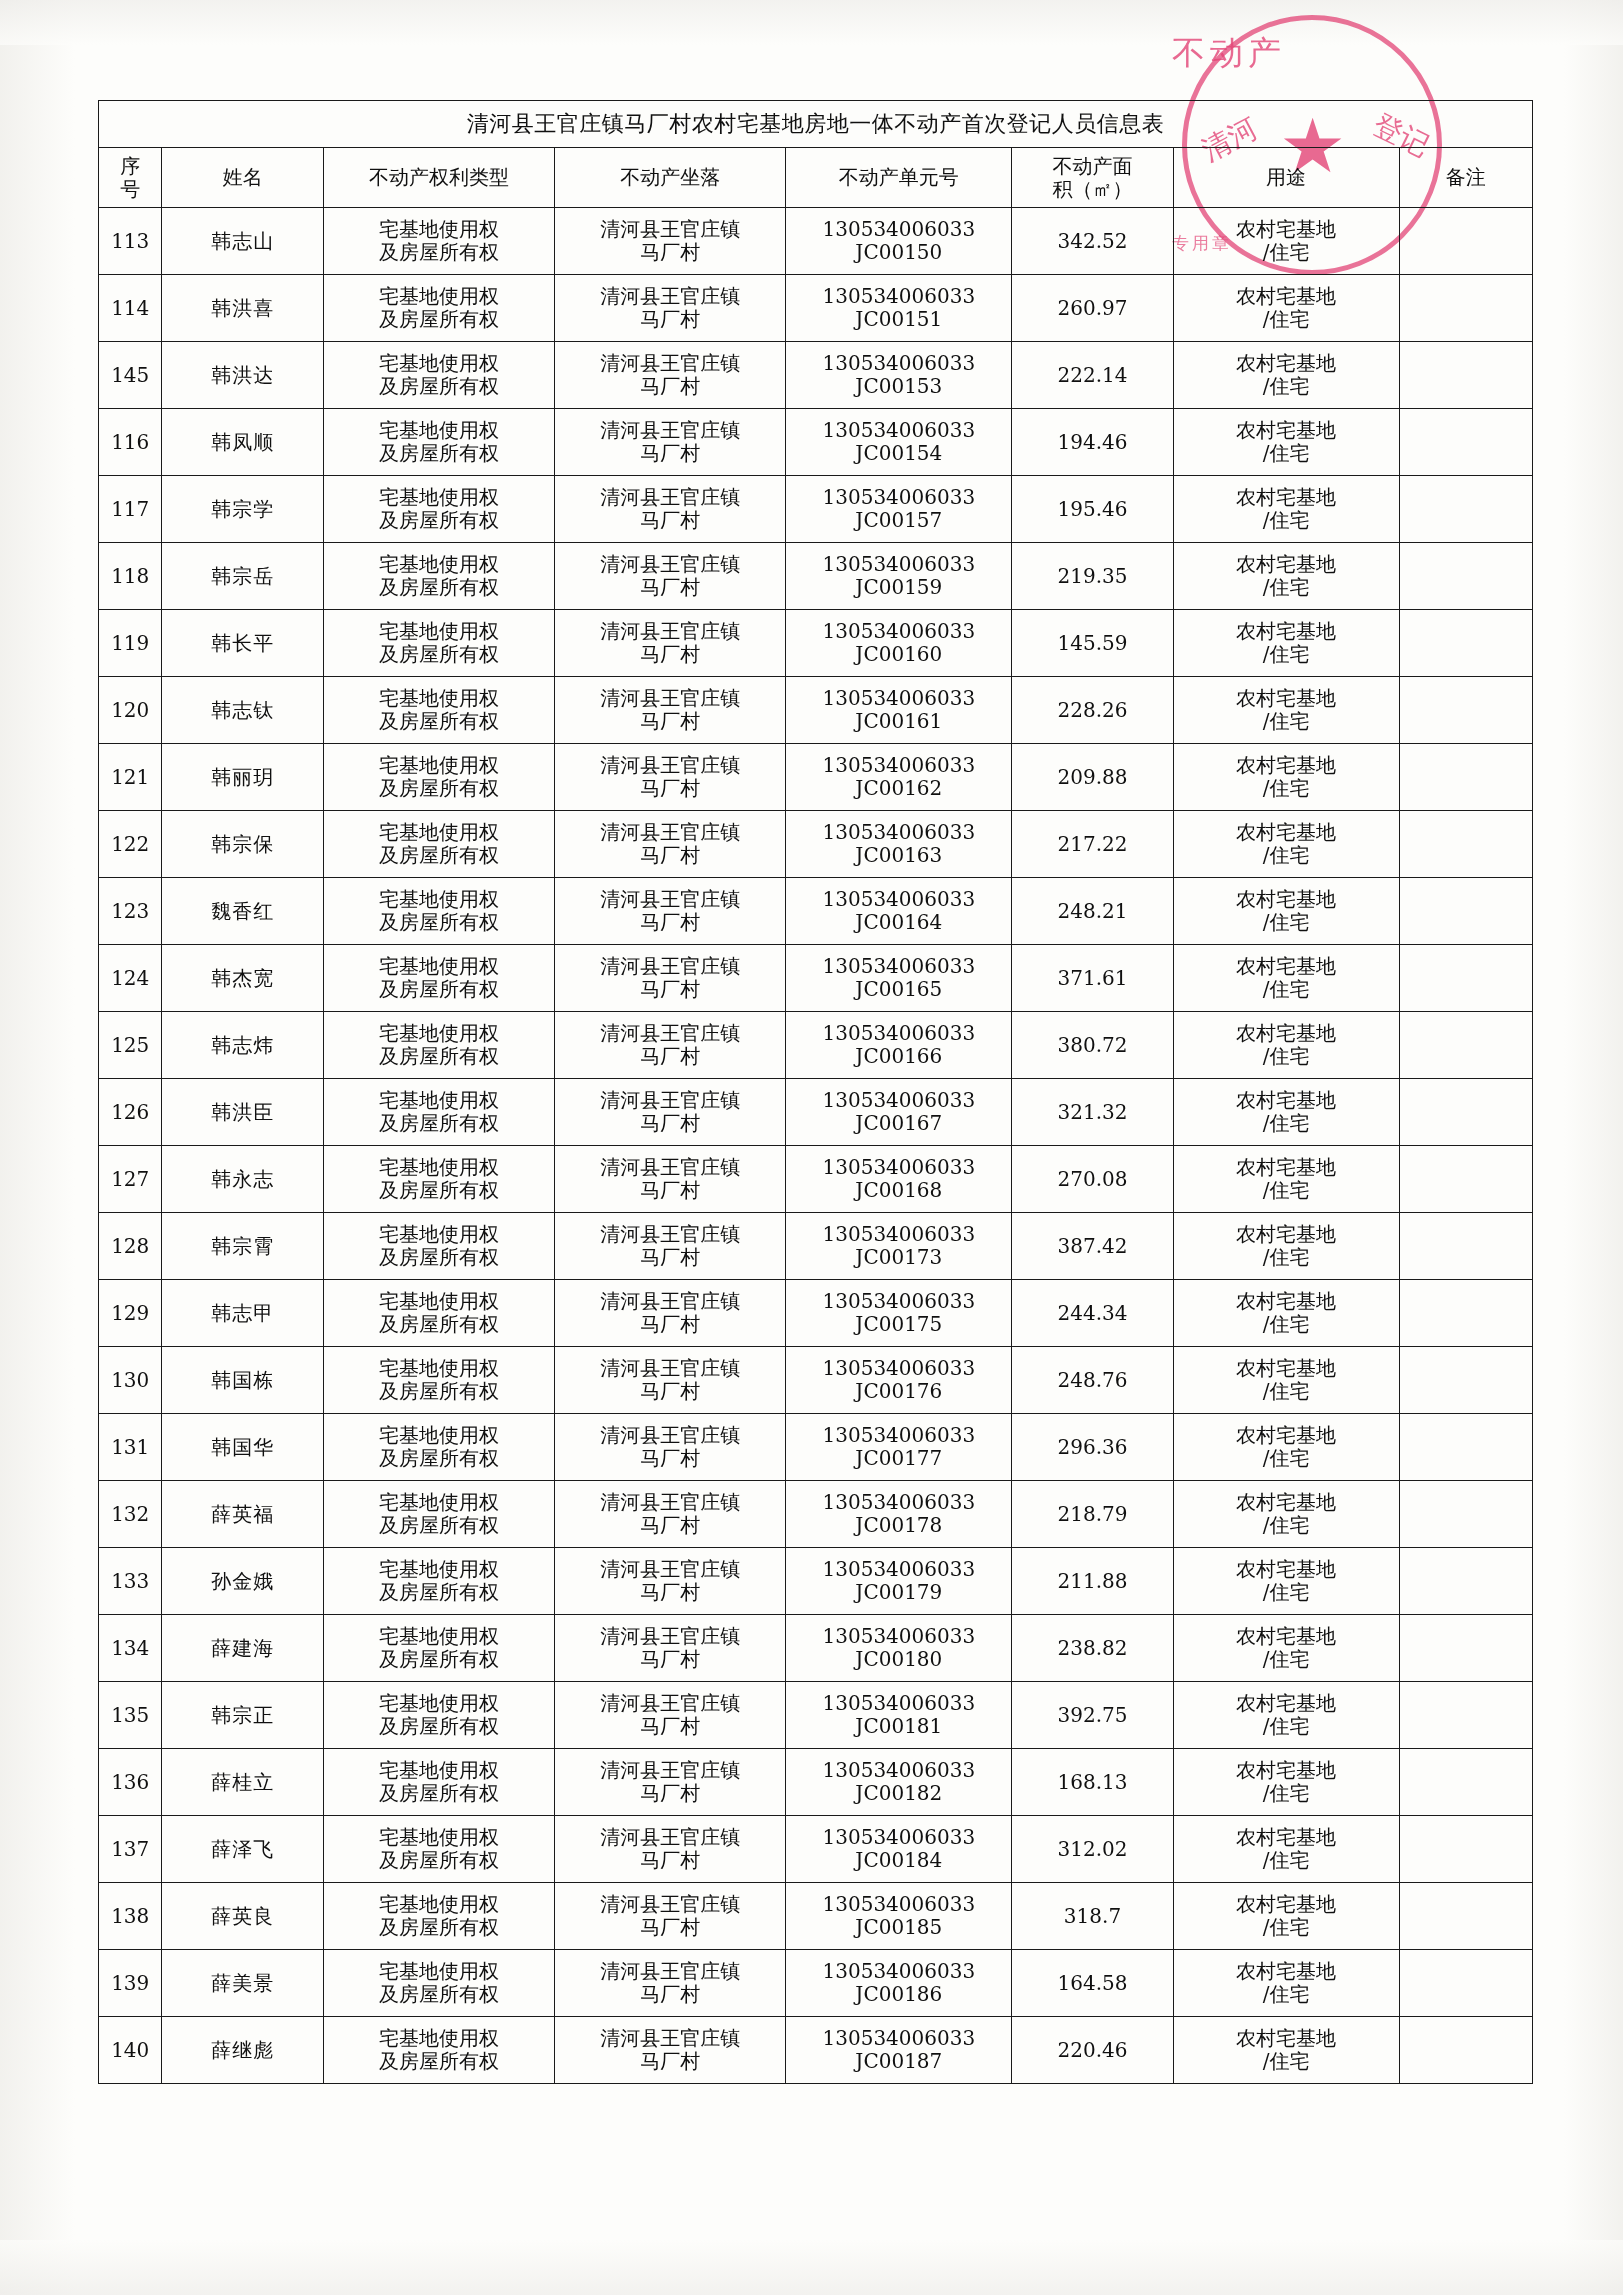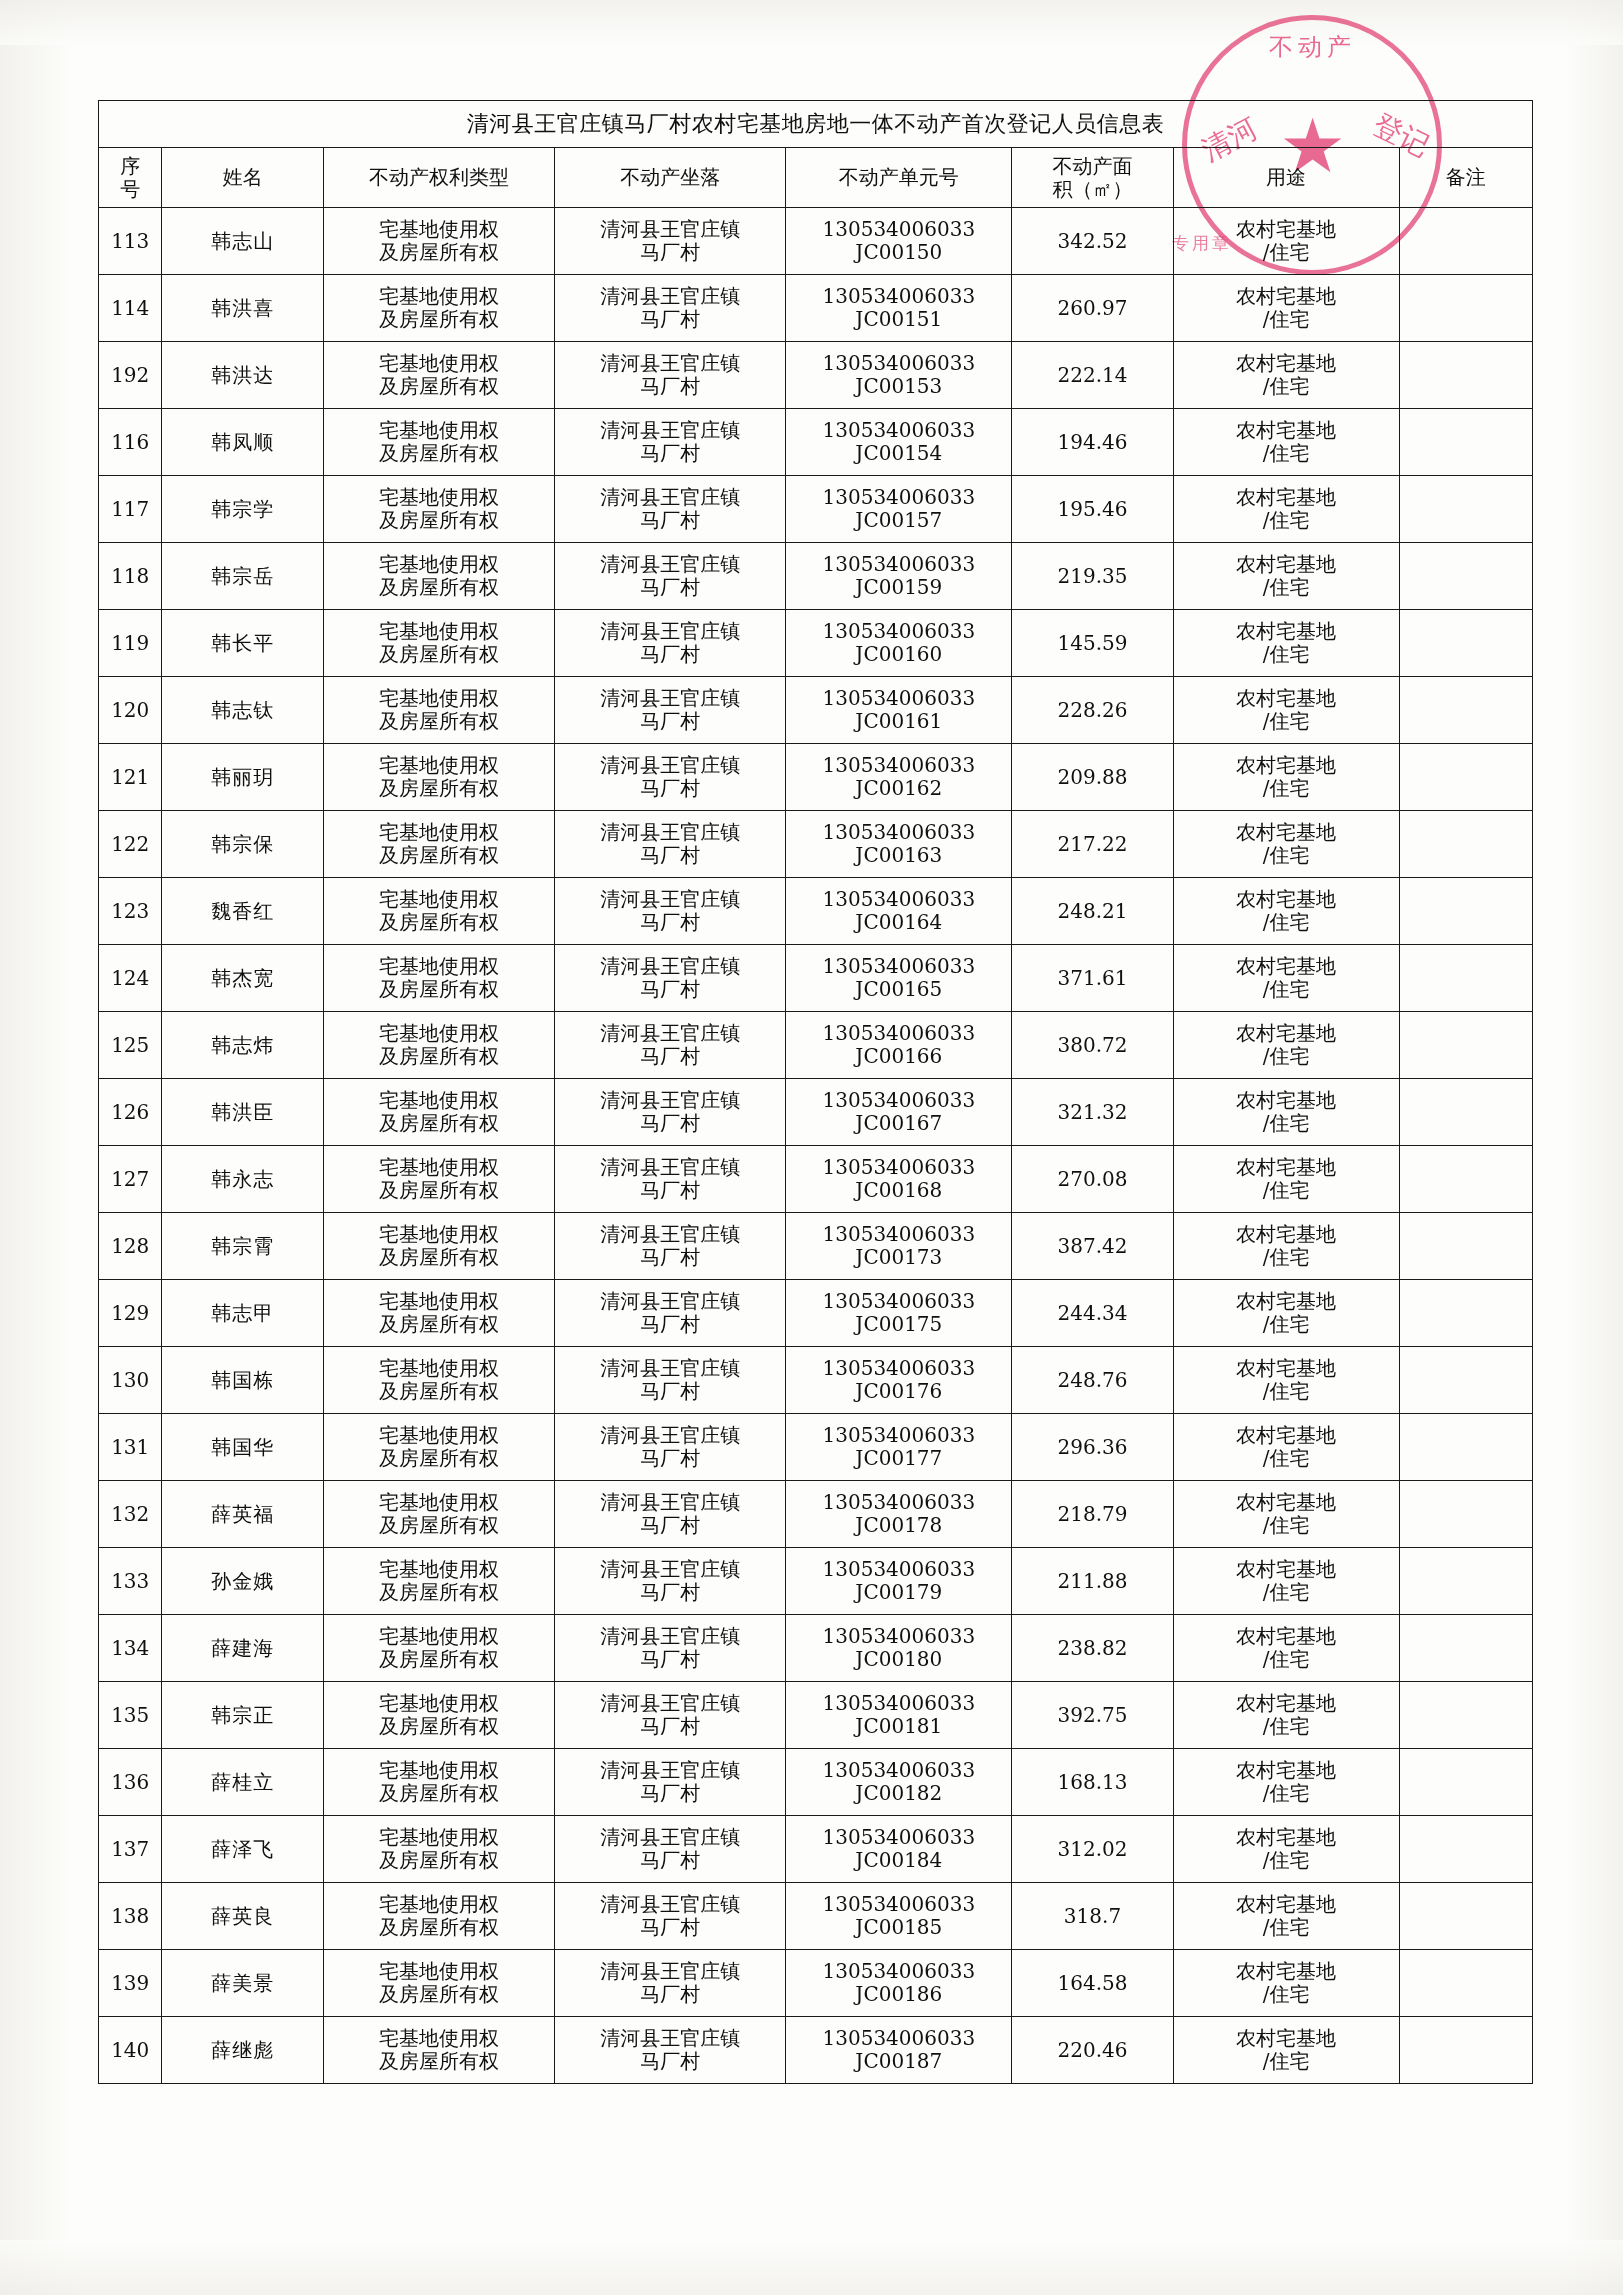--- a/index.html
+++ b/index.html
@@ -142,22 +142,21 @@
     transform: translate(-50%, -50%);
     font-size: 75px;
     color: #e0356b;
     line-height: 1;
     opacity: 0.8;
   }
   .seal-text-top {
     position: absolute;
     left: 0; top: 26px;
     width: 281px;
-    text-align: center;
-    font-size: 24px;
+    font-size: 33px;
     letter-spacing: 5px;
     color: #e0356b;
     font-family: "DejaVu Serif", "Liberation Serif", serif;
     opacity: 0.8;
   }
   .seal-text-left {
     position: absolute;
     left: 29px; top: 115px;
     font-size: 29px;
     color: #e0356b;
@@ -293,21 +292,21 @@
             <td class="area-cell">260.97</td>
             <td>
               <span class="two-line">
                 <span>农村宅基地</span>
                 <span>/住宅</span>
               </span>
             </td>
             <td></td>
           </tr>
           <tr class="row">
-            <td class="seq-cell">192</td>
+            <td class="seq-cell">145</td>
             <td class="name-cell">韩洪达</td>
             <td>
               <span class="two-line">
                 <span>宅基地使用权</span>
                 <span>及房屋所有权</span>
               </span>
             </td>
             <td>
               <span class="two-line">
                 <span>清河县王官庄镇</span>

